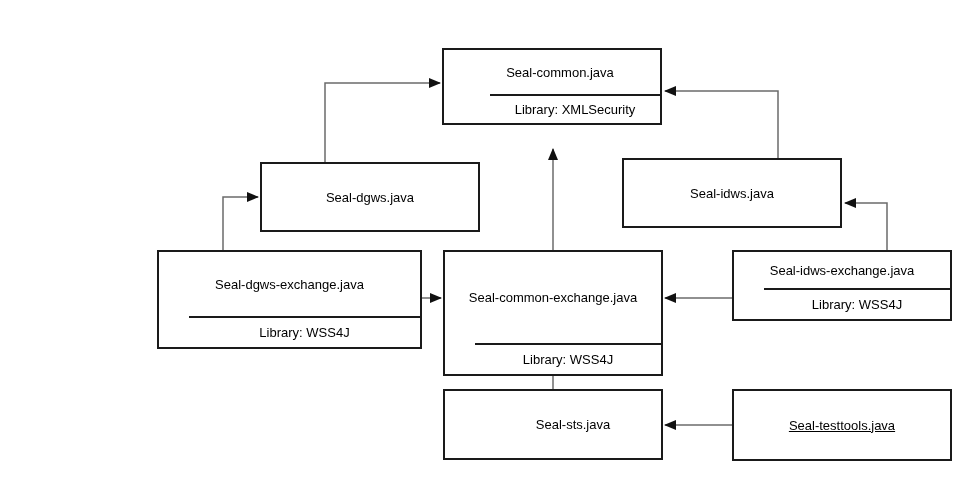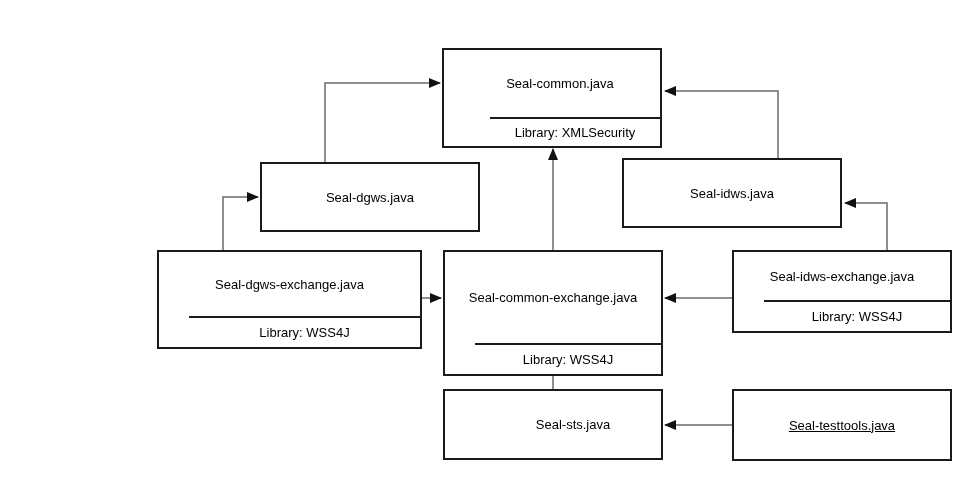--- a/index.html
+++ b/index.html
@@ -50,27 +50,27 @@
   .node .lib {
     border-top: 2px solid #1a1a1a;
     display: flex;
     align-items: center;
     justify-content: center;
     text-align: center;
     white-space: nowrap;
     margin-left: 30px;
   }
   
-  .n-common          { left: 442px; top: 48px;  width: 220px; height: 100px; padding-left: 16px; }
+  .n-common          { left: 442px; top: 48px;  width: 220px; height: 77px; padding-left: 16px; }
   .n-common .lib     { height: 27px; }
   .n-dgws            { left: 260px; top: 162px; width: 220px; height: 70px; }
   .n-idws            { left: 622px; top: 158px; width: 220px; height: 70px; }
   .n-dgws-exchange   { left: 157px; top: 250px; width: 265px; height: 99px; }
   .n-common-exchange { left: 443px; top: 250px; width: 220px; height: 126px; }
-  .n-idws-exchange   { left: 732px; top: 250px; width: 220px; height: 83px; }
+  .n-idws-exchange   { left: 732px; top: 250px; width: 220px; height: 71px; }
   .n-dgws-exchange .lib,
   .n-common-exchange .lib,
   .n-idws-exchange .lib { height: 29px; }
   .n-sts             { left: 443px; top: 389px; width: 220px; height: 71px; padding-left: 40px; }
   .n-testtools       { left: 732px; top: 389px; width: 220px; height: 72px; text-decoration: underline; }
 </style>
 </head>
 <body>
 
 <div class="canvas">

